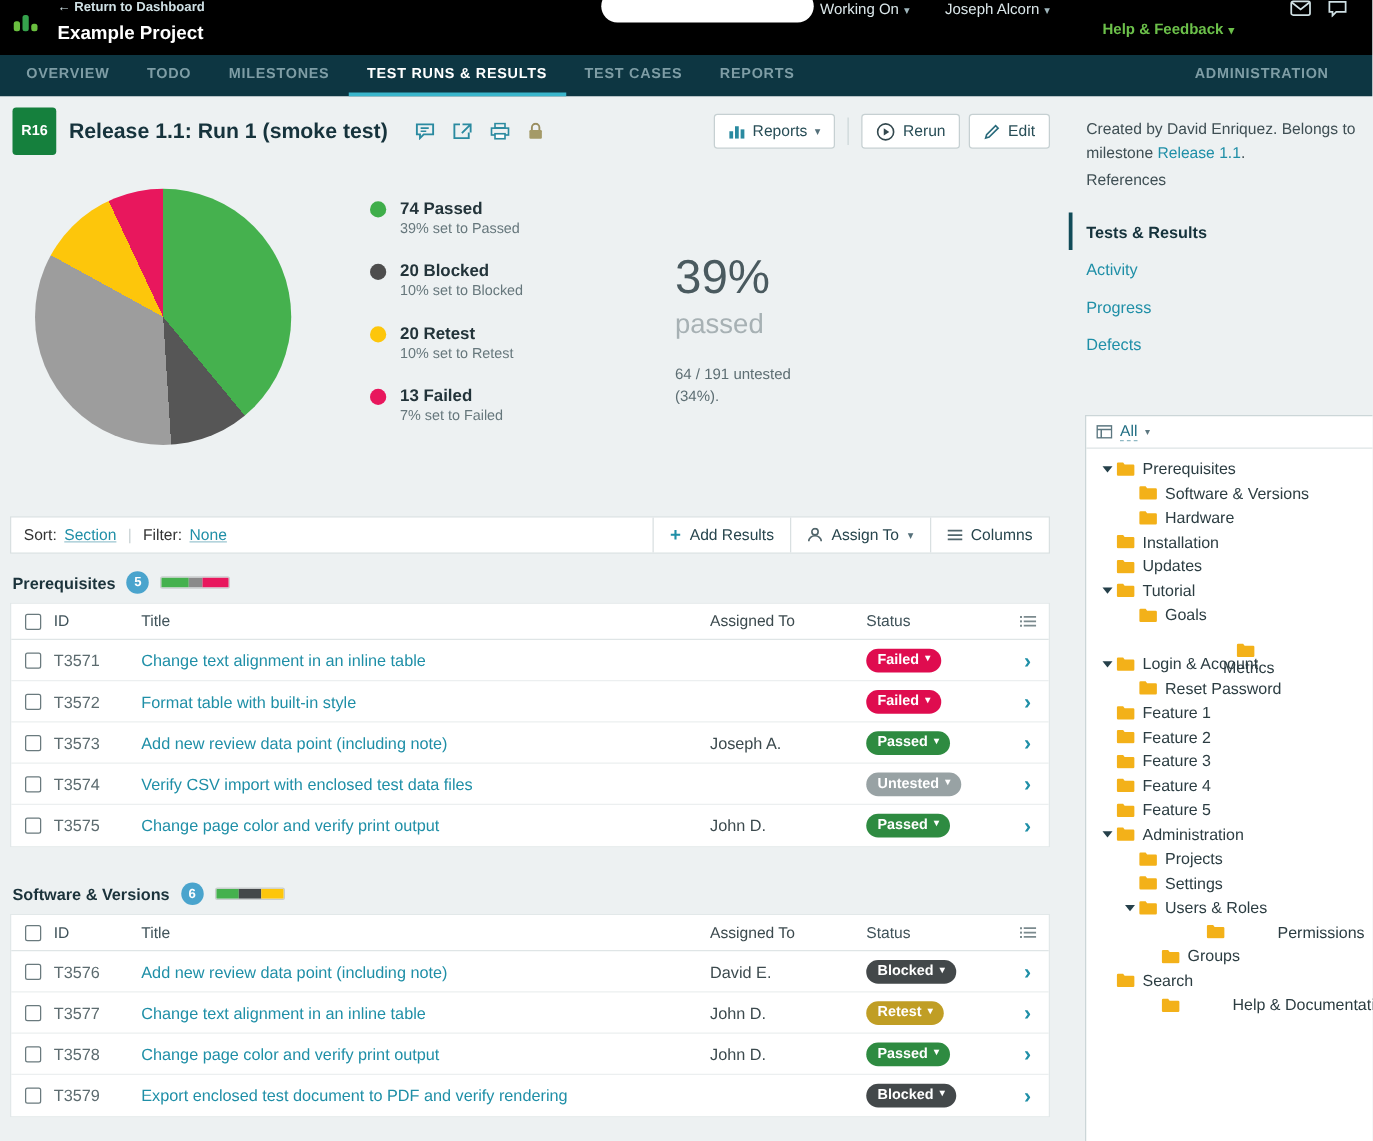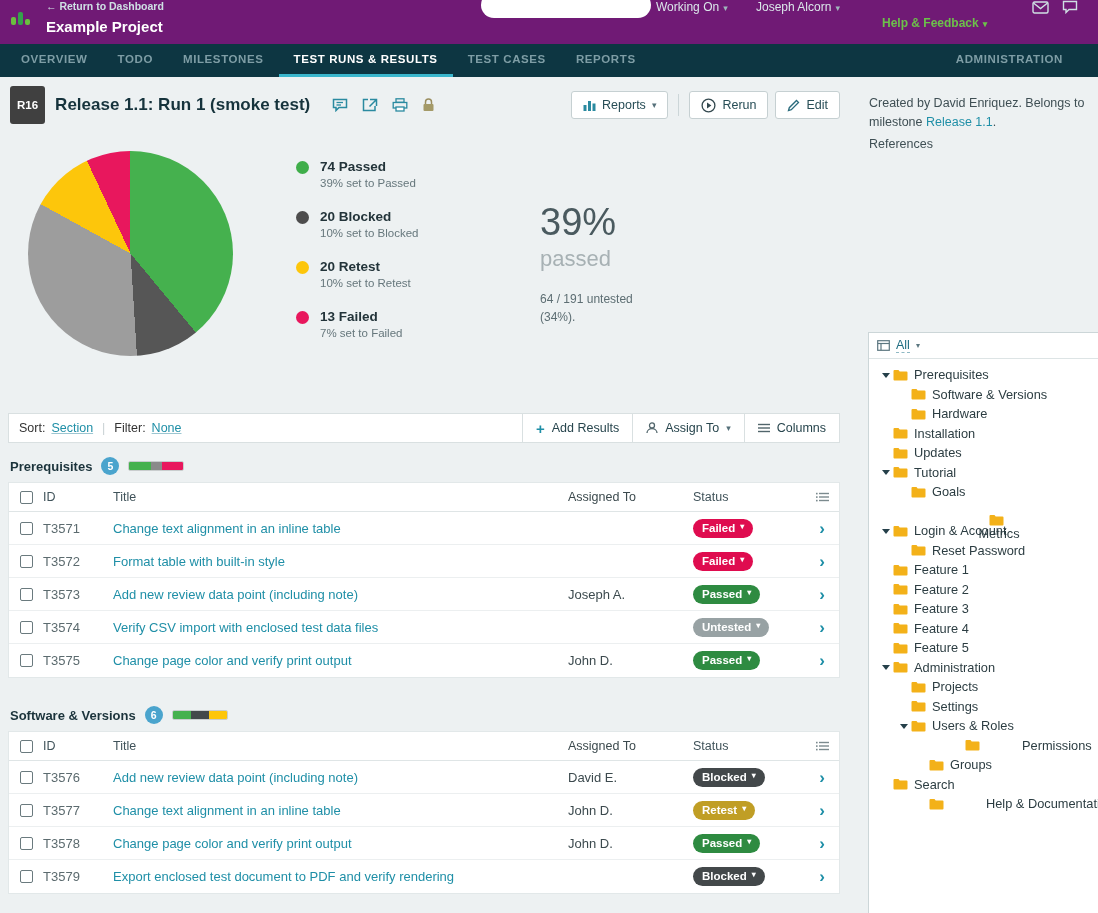--- a/index.html
+++ b/index.html
@@ -1,21 +1,21 @@
 <!DOCTYPE html>
 <html><head>
 <meta charset="utf-8">
 <style>
   * { box-sizing: border-box; margin: 0; padding: 0; }
   html,body { width:1098px; height:913px; overflow:hidden; }
   body { font-family:"Liberation Sans", sans-serif; background:#edf1f2; position:relative; }
   a { text-decoration:none; }
 
   
-  .hdr { position:absolute; top:0; left:0; right:0; height:44px; background:#701a75; z-index:5; }
+  .hdr { position:absolute; top:0; left:0; right:0; height:44px; background:#000000; z-index:5; }
   .logo { position:absolute; left:10px; top:8px; }
   .return-link { position:absolute; left:46px; top:0px; color:#cfe0e4; font-size:10.5px; font-weight:bold; cursor:pointer; }
   .project-name { position:absolute; left:46px; top:18px; color:#ffffff; font-size:15px; font-weight:bold; }
   .search-box { position:absolute; left:481px; top:-8px; width:170px; height:26px; background:#ffffff; border-radius:13px; display:flex; align-items:center; padding:0 8px; }
   .search-box svg { margin-top:8px; }
   .search-box input { border:none; outline:none; flex:1; font-size:12px; height:100%; padding-top:8px; background:transparent; font-family:"Liberation Sans",sans-serif; }
   .hdr-menu { position:absolute; top:0; color:#dbe7ea; font-size:12px; cursor:pointer; white-space:nowrap; }
   .hdr-menu .caret { font-size:9px; margin-left:4px; color:#9fb6bc; }
   .menu-working { left:656px; }
   .menu-user { left:756px; }
@@ -30,21 +30,21 @@
   .tab { display:flex; align-items:center; padding:0 15px; color:#7e9da5; font-size:11.5px; font-weight:bold; letter-spacing:0.6px; cursor:pointer; border-bottom:3px solid transparent; }
   .tab.active { color:#ffffff; border-bottom-color:#3ab6cc; }
   .tab.admin { margin-left:auto; margin-right:14px; }
 
   
   .main { position:absolute; top:77px; left:0; width:855px; bottom:0; }
   .aside { position:absolute; top:77px; left:855px; right:0; bottom:0; }
 
   
   .title-row { display:flex; align-items:center; margin:12px 15px 0 10px; height:32px; }
-  .run-badge { background:#404040; color:#fff; font-size:11.5px; font-weight:bold; padding:13px 7px; border-radius:3px; margin-right:10px; }
+  .run-badge { background:#15803d; color:#fff; font-size:11.5px; font-weight:bold; padding:13px 7px; border-radius:3px; margin-right:10px; }
   .run-title { font-size:17px; font-weight:bold; color:#16333c; }
   .title-icons { display:flex; gap:14px; margin-left:22px; align-items:center; }
   .title-icons span { cursor:pointer; display:flex; }
   .title-btns { margin-left:auto; display:flex; gap:7px; align-items:center; }
   .btn { background:#fff; border:1px solid #c6d0d2; border-radius:3px; height:28px; display:inline-flex; align-items:center; gap:6px; padding:0 11px; font-size:12.5px; color:#274d56; cursor:pointer; white-space:nowrap; }
   .btn .caret { font-size:9px; color:#55707a; }
   .btn-divider { width:1px; height:22px; background:#ccd6d8; margin:0 3px; }
 
   
   .chart-area { position:relative; margin-top:30px; height:262px; }
@@ -550,20 +550,26 @@
   </section>
     </div>
 </main>
 
 <aside class="aside">
   <div class="meta">
     <span>Created by David Enriquez. Belongs to milestone </span><a class="link">Release 1.1</a><span>.</span>
     <div class="meta-refs">References</div>
   </div>
 
+  <div class="side-nav" id="side-nav">
+    <div class="side-nav-item active">Tests &amp; Results</div>
+    <div class="side-nav-item">Activity</div>
+    <div class="side-nav-item">Progress</div>
+    <div class="side-nav-item">Defects</div>
+  </div>
 
   <div class="tree-panel">
     <div class="tree-toolbar">
       <svg width="13" height="11" viewBox="0 0 13 11">
           <rect x="0.7" y="0.7" width="11.6" height="9.6" fill="none" stroke="#5c7780" stroke-width="1.2"></rect>
           <line x1="0.7" y1="3.5" x2="12.3" y2="3.5" stroke="#5c7780" stroke-width="1.2"></line>
           <line x1="4" y1="3.5" x2="4" y2="10.3" stroke="#5c7780" stroke-width="1.2"></line>
         </svg>
       <span class="tree-filter">All</span>
       <span class="caret">▾</span>

